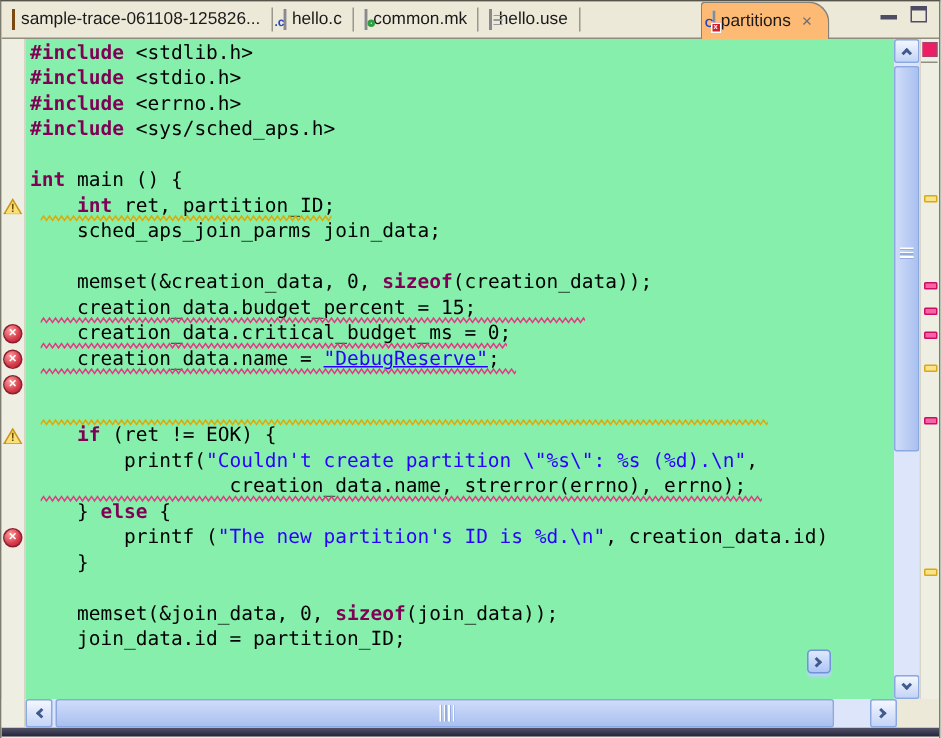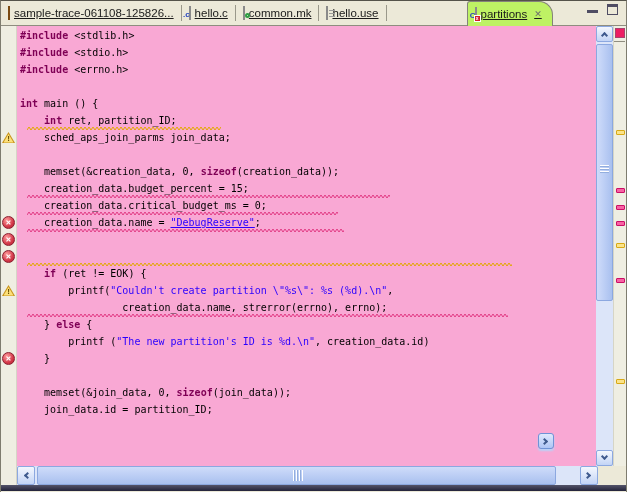--- a/index.html
+++ b/index.html
@@ -11,26 +11,26 @@
     font-family:"Liberation Sans",sans-serif;
     overflow:hidden;
   }
   
   .tab-bar{
     height:25px;display:flex;align-items:stretch;
     background:#ece9d8;border-bottom:1px solid #8f8d80;position:relative;
   }
   .tab{
     display:flex;align-items:center;gap:4px;padding:0 7px;
-    font-size:11.5px;color:#1a1a1a;white-space:nowrap;cursor:default;text-decoration:underline;
+    font-size:11.5px;color:#1a1a1a;white-space:nowrap;cursor:default;
   }
   .tab-sep{width:1px;background:#9a988a;margin:4px 0;}
   .tab-gap{width:80px;}
   .tab.active{
-    background:#bef264;border:1px solid #84827a;border-bottom:none;
+    background:#fdba74;border:1px solid #84827a;border-bottom:none;
     border-radius:3px 14px 0 0;margin-bottom:-1px;padding-right:10px;position:relative;z-index:2;
   }
   .tab-close{font-size:9px;color:#6e6e6e;margin-left:3px;cursor:pointer;line-height:9px;}
   .win-btns{margin-left:auto;display:flex;gap:9px;padding:3px 8px 0 0;align-items:flex-start;}
   .btn-min{width:11px;height:9px;border-bottom:3px solid #4f4d63;}
   .btn-max{width:11px;height:11px;border:1px solid #4f4d63;border-top:3px solid #4f4d63;background:transparent;}
   
   .ficon{position:relative;display:inline-block;flex:0 0 auto;}
   .page{width:11px;height:14px;background:#fff;border:1px solid #8a8a8a;position:relative;}
   .page .ctext{position:absolute;right:0px;bottom:0px;font:bold 8px "Liberation Sans",sans-serif;color:#2746c0;}
@@ -39,22 +39,22 @@
     background:repeating-linear-gradient(to bottom,#9a9a9a 0 1px,transparent 1px 3px);}
   .page .errbadge{position:absolute;left:-2px;bottom:-2px;width:7px;height:7px;background:#d21f2c;border:1px solid #fff;
     color:#fff;font:bold 5px/5px "Liberation Sans",sans-serif;text-align:center;}
   .trace-grid{width:14px;height:12px;border:1px solid #7a4a12;background-color:#f2d9a0;
     background-image:repeating-linear-gradient(to right,#b5651d 0 1px,transparent 1px 5px),
                      repeating-linear-gradient(to bottom,#b5651d 0 1px,transparent 1px 4px);}
   
   .content{display:flex;height:440px;}
   .gutter{width:16px;background:#efeee2;border-right:1px solid #d6d5c6;position:relative;flex:0 0 auto;}
   .editor{
-    flex:1;background:#f9a8d4;position:relative;overflow:hidden;
-    font-family:"DejaVu Sans Mono",monospace;font-size:10px;line-height:17px;
+    flex:1;background:#86efac;position:relative;overflow:hidden;
+    font-family:"DejaVu Sans Mono",monospace;font-size:13px;line-height:17px;
     padding-top:1px;
   }
   .code-line{height:17px;white-space:pre;position:relative;padding-left:3px;color:#000;}
   .code-line.current{background:#e9f3fd;}
   .seg-k{color:#7f0055;font-weight:bold;}
   .seg-s{color:#2a00ff;}
   .seg-su{color:#2a00ff;text-decoration:underline;}
   .seg-p{color:#000;}
   .squiggle{position:absolute;left:10px;bottom:-2px;pointer-events:none;}
   
@@ -162,20 +162,21 @@
           <span class="t2"></span>
           <span class="ex">!</span>
         </div>
         <div class="ann ann-err" style="top: 326px;">✕</div>
       </div>
     <div class="editor">
       <div>
           <div class="code-line"><span class="seg-k">#include</span><span class="seg-p"> &lt;stdlib.h&gt;</span></div>
           <div class="code-line"><span class="seg-k">#include</span><span class="seg-p"> &lt;stdio.h&gt;</span></div>
           <div class="code-line"><span class="seg-k">#include</span><span class="seg-p"> &lt;errno.h&gt;</span></div>
+          <div class="code-line"><span class="seg-k">#include</span><span class="seg-p"> &lt;sys/sched_aps.h&gt;</span></div>
           <div class="code-line"></div>
           <div class="code-line"><span class="seg-k">int</span><span class="seg-p"> main () {</span></div>
           <div class="code-line"><span class="seg-p">    </span><span class="seg-k">int</span><span class="seg-p"> ret, partition_ID;</span><svg width="194" height="5" class="squiggle">
               <path d="M0 4 l2 -3 l2 3 l2 -3 l2 3 l2 -3 l2 3 l2 -3 l2 3 l2 -3 l2 3 l2 -3 l2 3 l2 -3 l2 3 l2 -3 l2 3 l2 -3 l2 3 l2 -3 l2 3 l2 -3 l2 3 l2 -3 l2 3 l2 -3 l2 3 l2 -3 l2 3 l2 -3 l2 3 l2 -3 l2 3 l2 -3 l2 3 l2 -3 l2 3 l2 -3 l2 3 l2 -3 l2 3 l2 -3 l2 3 l2 -3 l2 3 l2 -3 l2 3 l2 -3 l2 3 l2 -3 l2 3 l2 -3 l2 3 l2 -3 l2 3 l2 -3 l2 3 l2 -3 l2 3 l2 -3 l2 3 l2 -3 l2 3 l2 -3 l2 3 l2 -3 l2 3 l2 -3 l2 3 l2 -3 l2 3 l2 -3 l2 3 l2 -3 l2 3 l2 -3 l2 3 l2 -3 l2 3 l2 -3 l2 3 l2 -3 l2 3 l2 -3 l2 3 l2 -3 l2 3 l2 -3 l2 3 l2 -3 l2 3 l2 -3 l2 3 l2 -3 l2 3 l2 -3 l2 3 l2 -3 l2 3" fill="none" stroke="#e2a800" stroke-width="1"></path>
             </svg></div>
           <div class="code-line"><span class="seg-p">    sched_aps_join_parms join_data;</span></div>
           <div class="code-line"></div>
           <div class="code-line"><span class="seg-p">    memset(&amp;creation_data, 0, </span><span class="seg-k">sizeof</span><span class="seg-p">(creation_data));</span></div>
           <div class="code-line"><span class="seg-p">    creation_data.budget_percent = 15;</span><svg width="363" height="5" class="squiggle">
               <path d="M0 4 l2 -3 l2 3 l2 -3 l2 3 l2 -3 l2 3 l2 -3 l2 3 l2 -3 l2 3 l2 -3 l2 3 l2 -3 l2 3 l2 -3 l2 3 l2 -3 l2 3 l2 -3 l2 3 l2 -3 l2 3 l2 -3 l2 3 l2 -3 l2 3 l2 -3 l2 3 l2 -3 l2 3 l2 -3 l2 3 l2 -3 l2 3 l2 -3 l2 3 l2 -3 l2 3 l2 -3 l2 3 l2 -3 l2 3 l2 -3 l2 3 l2 -3 l2 3 l2 -3 l2 3 l2 -3 l2 3 l2 -3 l2 3 l2 -3 l2 3 l2 -3 l2 3 l2 -3 l2 3 l2 -3 l2 3 l2 -3 l2 3 l2 -3 l2 3 l2 -3 l2 3 l2 -3 l2 3 l2 -3 l2 3 l2 -3 l2 3 l2 -3 l2 3 l2 -3 l2 3 l2 -3 l2 3 l2 -3 l2 3 l2 -3 l2 3 l2 -3 l2 3 l2 -3 l2 3 l2 -3 l2 3 l2 -3 l2 3 l2 -3 l2 3 l2 -3 l2 3 l2 -3 l2 3 l2 -3 l2 3 l2 -3 l2 3 l2 -3 l2 3 l2 -3 l2 3 l2 -3 l2 3 l2 -3 l2 3 l2 -3 l2 3 l2 -3 l2 3 l2 -3 l2 3 l2 -3 l2 3 l2 -3 l2 3 l2 -3 l2 3 l2 -3 l2 3 l2 -3 l2 3 l2 -3 l2 3 l2 -3 l2 3 l2 -3 l2 3 l2 -3 l2 3 l2 -3 l2 3 l2 -3 l2 3 l2 -3 l2 3 l2 -3 l2 3 l2 -3 l2 3 l2 -3 l2 3 l2 -3 l2 3 l2 -3 l2 3 l2 -3 l2 3 l2 -3 l2 3 l2 -3 l2 3 l2 -3 l2 3 l2 -3 l2 3 l2 -3 l2 3 l2 -3 l2 3 l2 -3 l2 3 l2 -3 l2 3 l2 -3 l2 3 l2 -3 l2 3 l2 -3 l2 3 l2 -3 l2 3 l2 -3 l2 3 l2 -3 l2 3 l2 -3 l2 3 l2 -3 l2 3" fill="none" stroke="#e23a84" stroke-width="1"></path>

